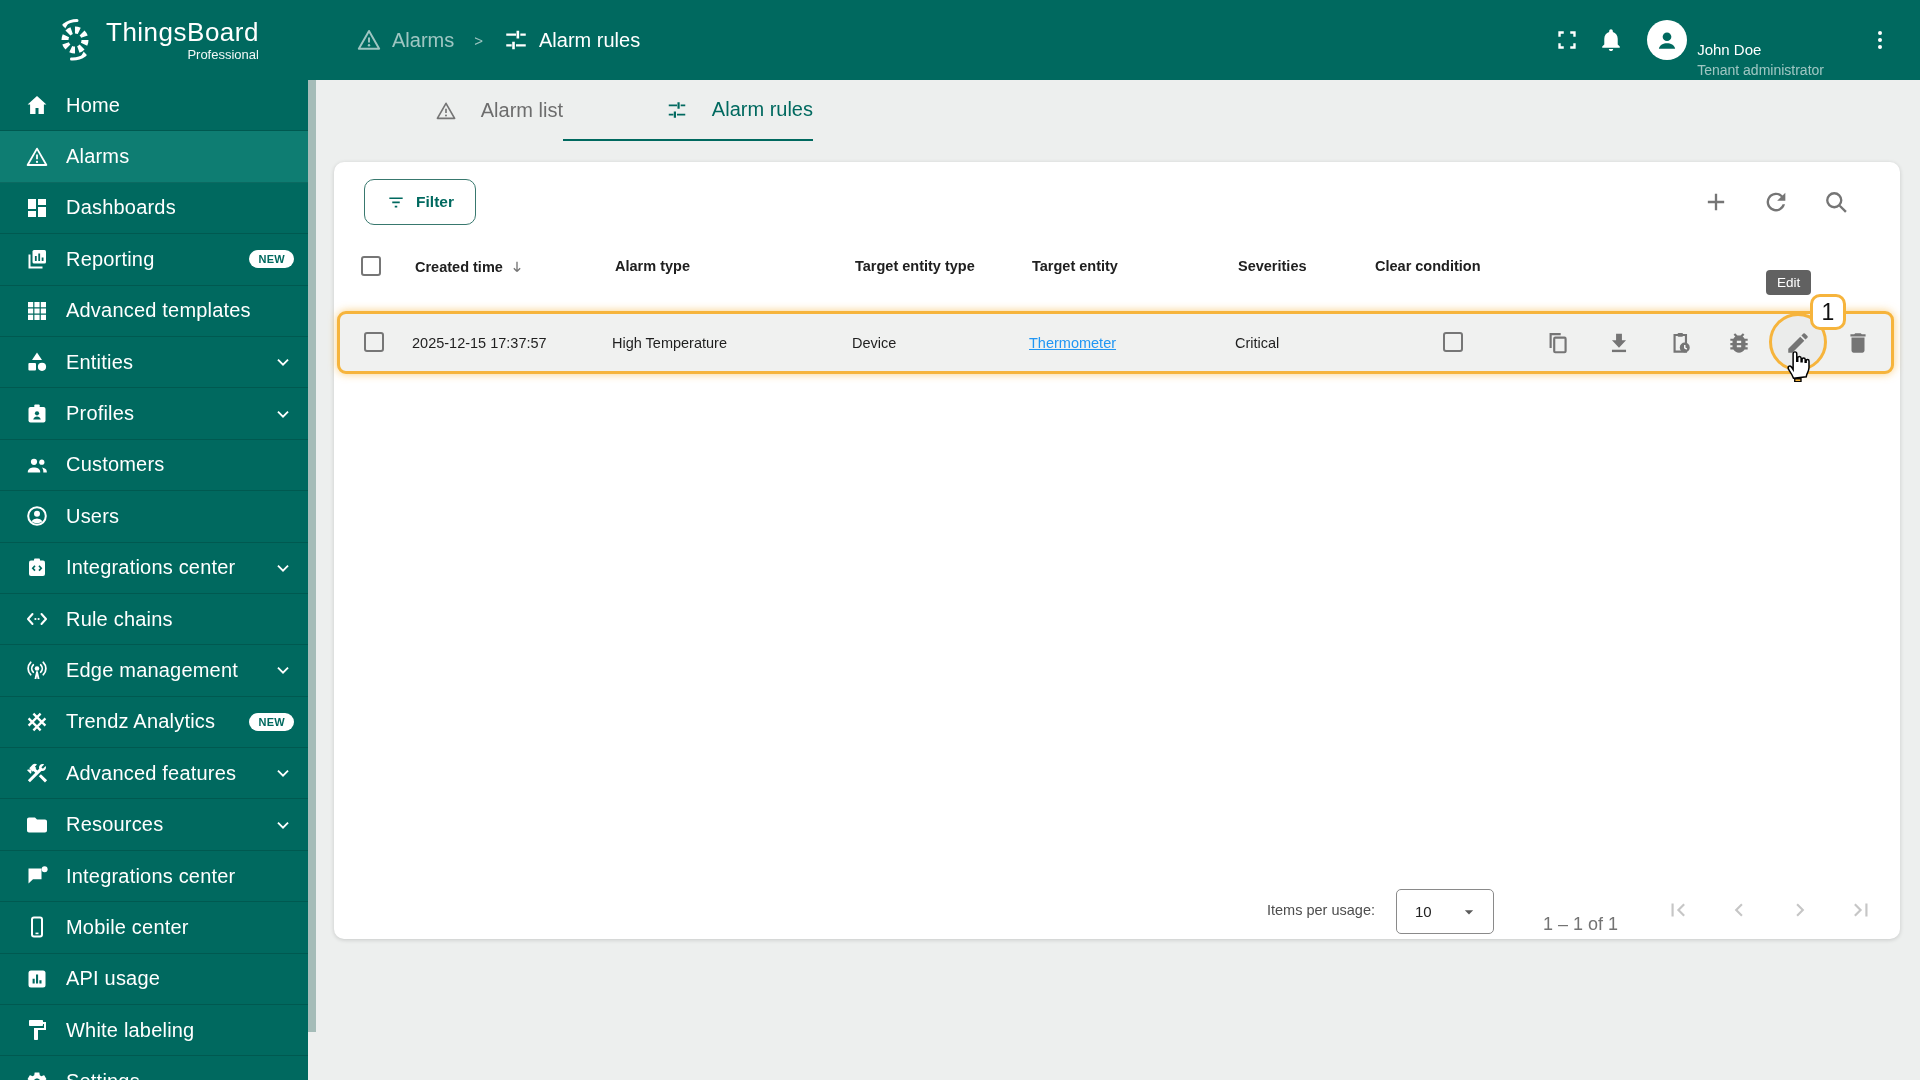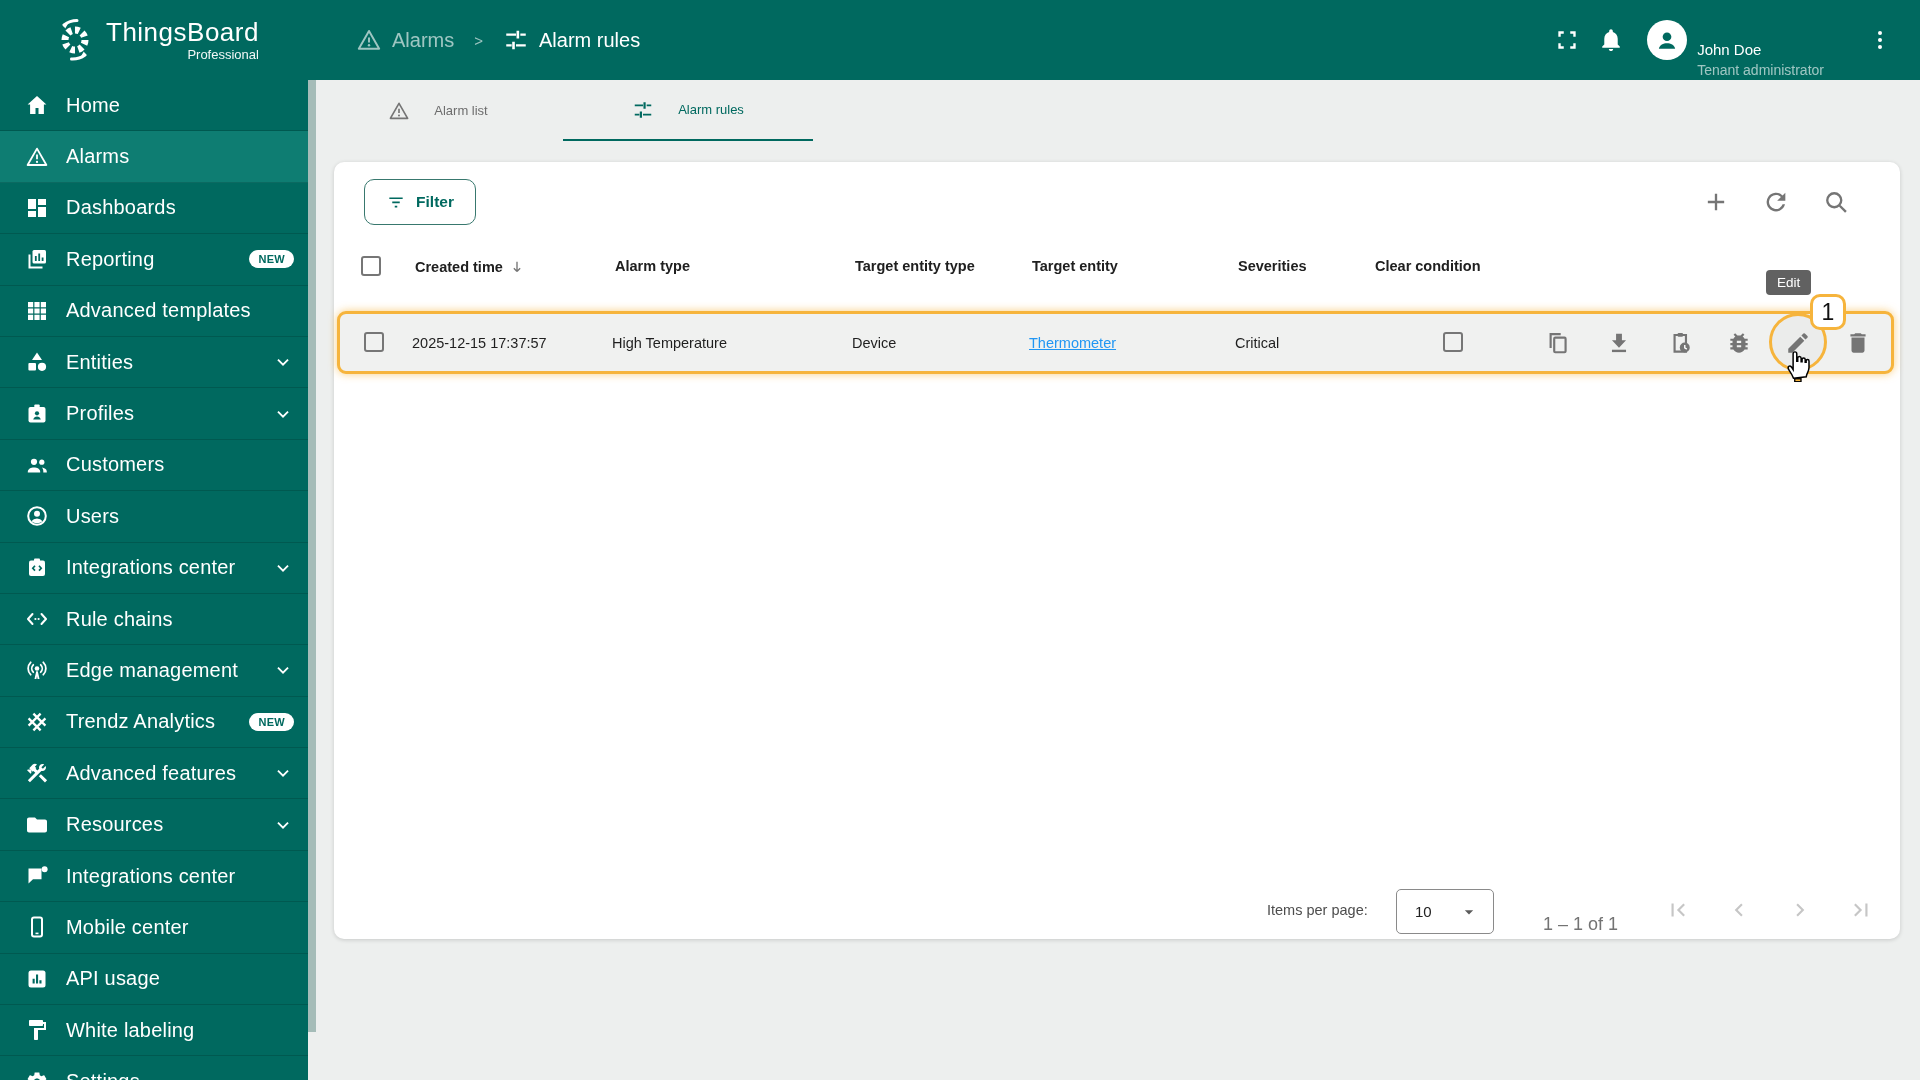--- a/index.html
+++ b/index.html
@@ -63,22 +63,22 @@
   .sb-scrollthumb {
     position:absolute; left:308px; top:80px; width:8px; height:952px;
     background:#a5bcb8; z-index:21;
   }
 
   
   .tabbar {
     position:absolute; left:313px; top:80px; height:61px; display:flex; z-index:5;
   }
   .tab {
-    width:250px; display:flex; align-items:center; justify-content:center; gap:24px;
-    font-size:13px; font-weight:500; color:#6d6d6d; cursor:pointer;
+    width:250px; display:flex; align-items:center; justify-content:flex-end; gap:24px;
+    font-size:20px; font-weight:500; color:#6d6d6d; cursor:pointer;
   }
   .tab .t-ic { width:22px; height:22px; color:#757575; }
   .tab.active { color:#00695f; border-bottom:2px solid #00695f; }
   .tab.active .t-ic { color:#00695f; }
 
   
   .card {
     position:absolute; left:334px; top:162px; width:1566px; height:777px;
     background:#fff; border-radius:10px; box-shadow:0 1px 4px rgba(0,0,0,.16);
     z-index:4;
@@ -579,21 +579,21 @@
   <div class="tooltip">Edit</div>
   <div class="step-badge">1</div>
   <div class="cursor-hand">
     <svg width="34" height="38" viewBox="0 0 24 28">
       <path d="M8.7 25.2c-.6-1.8-2.1-4.2-3.2-5.8-.7-1-1.2-2.2-.3-2.9.8-.6 1.8 0 2.4 1l.8 1.3V7.2c0-.8.6-1.4 1.35-1.4.75 0 1.35.6 1.35 1.4v5.6h.7v-2.3c0-.7.55-1.3 1.25-1.3s1.25.6 1.25 1.3v2.5h.7v-1.6c0-.65.5-1.15 1.15-1.15.65 0 1.15.5 1.15 1.15v2.1h.7v-1c0-.6.5-1.05 1.05-1.05.6 0 1.05.5 1.05 1.05v4.9c0 2.2-.9 3.5-1.5 4.8-.25.6-.45 1.3-.5 1.9z" fill="#fff" stroke="#000" stroke-width="1.1"></path>
       <rect x="9.6" y="25.6" width="4.6" height="2.2" fill="#f6b43c" stroke="#000" stroke-width="1"></rect>
     </svg>
   </div>
 
   <div class="pager">
-    <span class="pg-label">Items per page:</span>
+    <span class="pg-label">Items per usage:</span>
     <span class="pg-select">
       <span>10</span>
       <svg width="20" height="20" viewBox="0 0 24 24" fill="#5b5b5b">
           <path d="M7 10l5 5 5-5z"></path>
         </svg>
     </span>
     <span class="pg-range">1 – 1 of 1</span>
     <span class="pg-nav" style="left:1331px;">
       <svg viewBox="0 0 24 24" fill="currentColor" width="26" height="26">
           <path d="M18.4 16.6 13.8 12l4.6-4.6L17 6l-6 6 6 6zM6 6h2v12H6z"></path>

